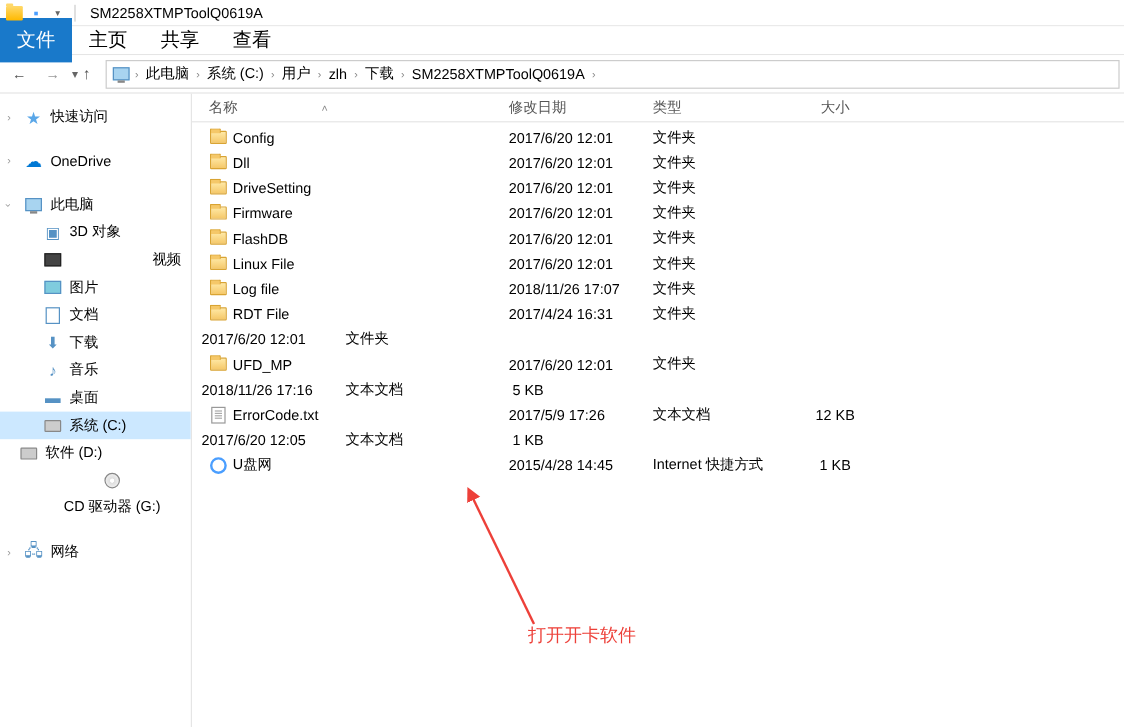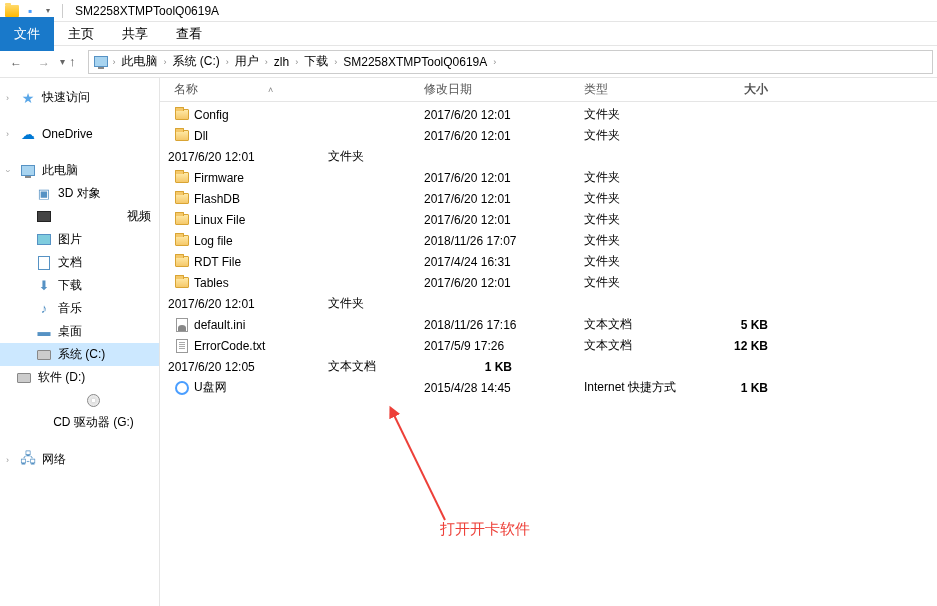--- a/index.html
+++ b/index.html
@@ -7,21 +7,21 @@
     
     .titlebar { background: #fff; height: 22px; display: flex; align-items: center; border-bottom: 1px solid #e5e5e5; }
     .titlebar-icons { display: flex; align-items: center; padding: 0 4px; gap: 2px; }
     .titlebar-icon { width: 16px; height: 16px; display: inline-flex; align-items: center; justify-content: center; }
     .folder-icon-small { width: 14px; height: 12px; background: linear-gradient(#ffd96b,#ffb900); border-radius: 1px; position: relative; }
     .folder-icon-small::before { content:''; position:absolute; top:-2px; left:0; width:6px; height:2px; background:#ffd96b; border-radius:1px 1px 0 0;}
     .titlebar-sep { width: 1px; height: 14px; background: #ccc; margin: 0 4px; }
     .titlebar-title { padding-left: 4px; font-size: 12px; }
     
     .ribbon { height: 24px; background: #fff; display: flex; align-items: center; border-bottom: 1px solid #e5e5e5; }
-    .ribbon-tab { padding: 8px 14px; font-size: 13px; cursor: pointer; }
+    .ribbon-tab { padding: 8px 14px; font-size: 16px; cursor: pointer; }
     .ribbon-tab.active { background: #1979ca; color: #fff; }
     
     .navbar { height: 32px; background: #fff; display: flex; align-items: center; border-bottom: 1px solid #e5e5e5; padding: 0 4px; gap: 4px; }
     .nav-arrow { width: 24px; height: 24px; display: flex; align-items: center; justify-content: center; color: #999; cursor: pointer; }
     .nav-arrow.enabled { color: #555; }
     .chevron-small { font-size: 10px; color: #666; }
     .up-arrow { font-size: 13px; color: #555; }
     .breadcrumb { flex: 1; border: 1px solid #ccc; height: 24px; display: flex; align-items: center; padding: 0 4px; margin-left: 8px; }
     .bc-monitor { width: 16px; height: 14px; display:inline-flex; align-items:center; justify-content:center;}
     .bc-sep { color: #888; font-size: 9px; padding: 0 4px; }
@@ -34,22 +34,22 @@
     .sb-item { padding: 3px 8px 3px 20px; display: flex; align-items: center; gap: 6px; cursor: pointer; position: relative; }
     .sb-item.selected { background: #cce8ff; }
     .sb-item .arrow { position: absolute; left: 6px; font-size: 9px; color: #999; }
     .sb-icon { width: 16px; height: 16px; display: inline-flex; align-items: center; justify-content: center; flex-shrink: 0; }
     
     .filelist { flex: 1; overflow: hidden; }
     .fl-header { display: flex; border-bottom: 1px solid #e5e5e5; height: 24px; align-items: center; color: #555; }
     .fl-col { padding: 0 8px; }
     .col-name { width: 256px; padding-left: 14px; }
     .col-date { width: 120px; }
-    .col-type { width: 120px; margin-left: 40px; }
-    .col-size { width: 80px; text-align: right; font-weight: bold; }
+    .col-type { width: 120px; }
+    .col-size { width: 80px; text-align: center; }
     .sort-arrow { display:inline-block; margin-left: 70px; font-size: 9px; color:#888; }
     
     .fl-body { padding-top: 2px; }
     .fl-row { display: flex; height: 21px; align-items: center; cursor: pointer; }
     .fl-row .col-name { display: flex; align-items: center; gap: 4px; }
     .fl-row.highlighted { position: relative; }
     .fl-row.highlighted::after { content:''; position:absolute; left: 170px; right: 525px; top:-2px; bottom:-2px; border: 2px solid #e8352e; border-radius: 5px; pointer-events:none; left:2px; width: 395px;}
     .file-icon { width: 16px; height: 16px; display: inline-flex; align-items: center; justify-content: center; flex-shrink: 0; }
     
     .folder-ico { width:14px; height:11px; background:linear-gradient(#ffe9a6,#f5c869); border:1px solid #d9a433; border-radius:1px; position:relative;}
@@ -247,20 +247,26 @@
             <span class="file-icon">
               <span class="folder-ico"></span>
             </span>
             <span>Dll</span>
           </div>
           <div class="fl-col col-date">2017/6/20 12:01</div>
           <div class="fl-col col-type">文件夹</div>
           <div class="fl-col col-size"></div>
         </div>
         <div class="fl-row">
+          <div class="fl-col col-name">
+            <span class="file-icon">
+              <span class="folder-ico"></span>
+            </span>
+            <span>DriveSetting</span>
+          </div>
           <div class="fl-col col-date">2017/6/20 12:01</div>
           <div class="fl-col col-type">文件夹</div>
           <div class="fl-col col-size"></div>
         </div>
         <div class="fl-row">
           <div class="fl-col col-name">
             <span class="file-icon">
               <span class="folder-ico"></span>
             </span>
             <span>Firmware</span>
@@ -307,42 +313,36 @@
             <span class="file-icon">
               <span class="folder-ico"></span>
             </span>
             <span>RDT File</span>
           </div>
           <div class="fl-col col-date">2017/4/24 16:31</div>
           <div class="fl-col col-type">文件夹</div>
           <div class="fl-col col-size"></div>
         </div>
         <div class="fl-row">
-          <div class="fl-col col-name">
-            <span class="file-icon">
-              <span class="folder-ico"></span>
-            </span>
-            <span>Tables</span>
-          </div>
-          <div class="fl-col col-date">2017/6/20 12:01</div>
-          <div class="fl-col col-type">文件夹</div>
-          <div class="fl-col col-size"></div>
-        </div>
-        <div class="fl-row">
-          <div class="fl-col col-date">2017/6/20 12:01</div>
-          <div class="fl-col col-type">文件夹</div>
-          <div class="fl-col col-size"></div>
-        </div>
-        <div class="fl-row">
-          <div class="fl-col col-name">
-            <span class="file-icon">
-              <span class="ini-ico"></span>
-            </span>
-            <span>default.ini</span>
-          </div>
+          <div class="fl-col col-date">2017/6/20 12:01</div>
+          <div class="fl-col col-type">文件夹</div>
+          <div class="fl-col col-size"></div>
+        </div>
+        <div class="fl-row">
+          <div class="fl-col col-name">
+            <span class="file-icon">
+              <span class="folder-ico"></span>
+            </span>
+            <span>UFD_MP</span>
+          </div>
+          <div class="fl-col col-date">2017/6/20 12:01</div>
+          <div class="fl-col col-type">文件夹</div>
+          <div class="fl-col col-size"></div>
+        </div>
+        <div class="fl-row">
           <div class="fl-col col-date">2018/11/26 17:16</div>
           <div class="fl-col col-type">文本文档</div>
           <div class="fl-col col-size">5 KB</div>
         </div>
         <div class="fl-row">
           <div class="fl-col col-name">
             <span class="file-icon">
               <span class="txt-ico"></span>
             </span>
             <span>ErrorCode.txt</span>

